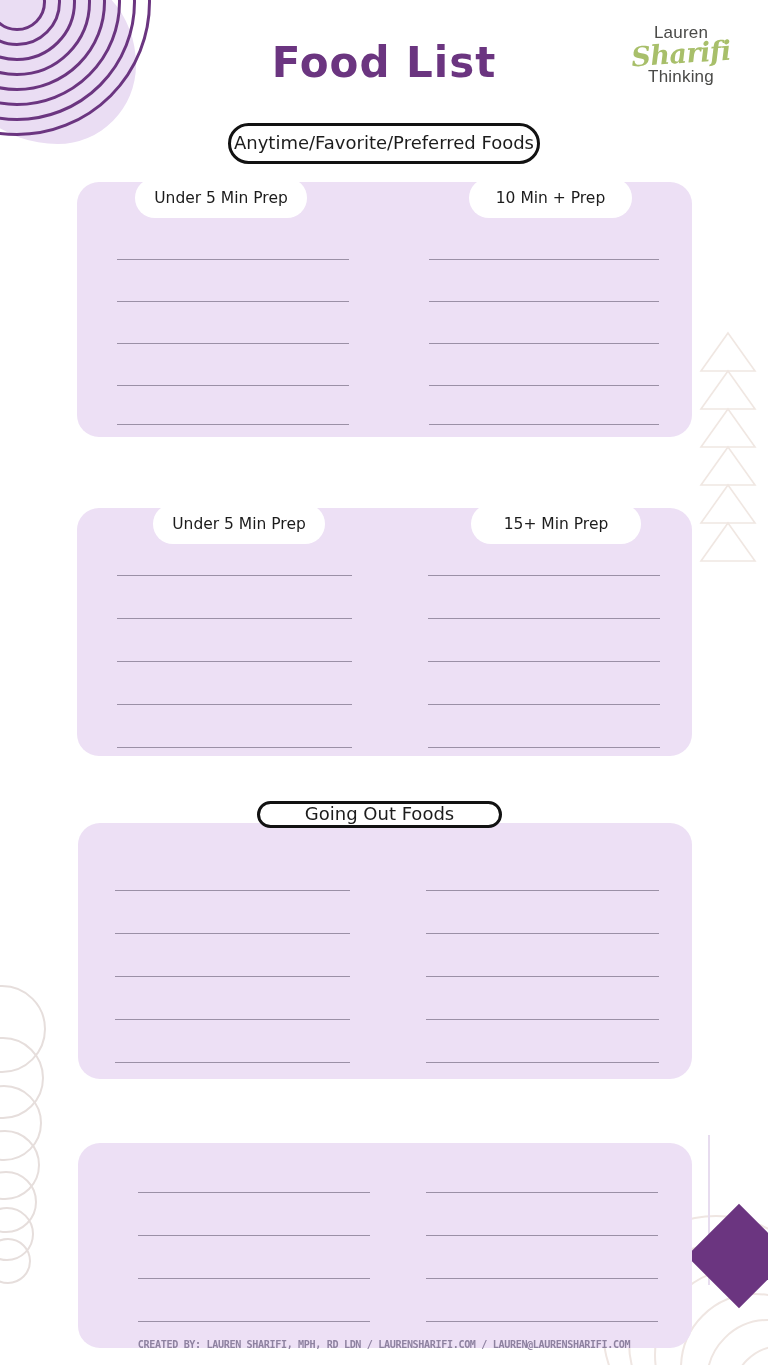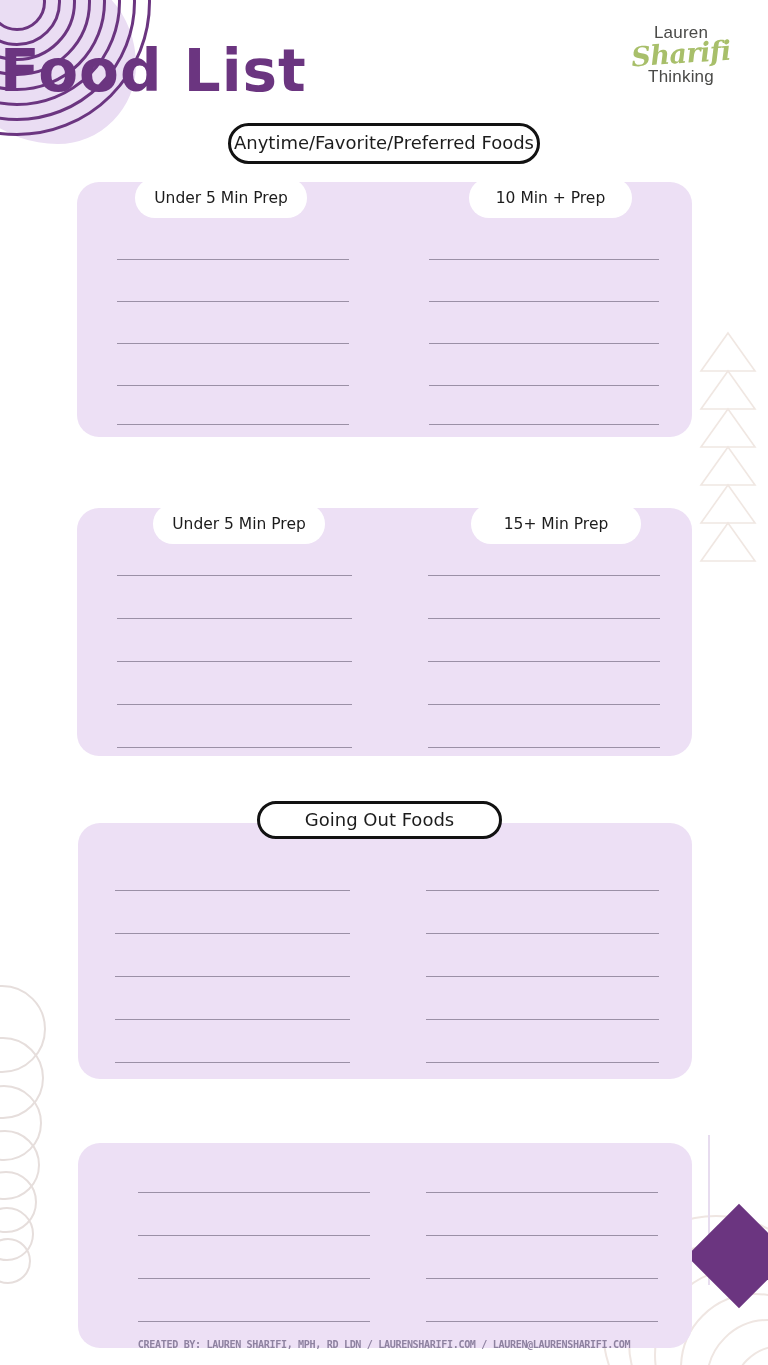--- a/index.html
+++ b/index.html
@@ -99,23 +99,23 @@
     color: #A8BF6A;
     letter-spacing: -.5px;
     margin: -1px 0 0 0;
     transform: rotate(-4deg);
   }
   .logo-last { margin-top: 1px; }
 
   .page-title {
     position: absolute;
     left: 0; right: 0; top: 42px;
-    text-align: left;
+    text-align: center;
     font-family: "DejaVu Sans", sans-serif;
-    font-size: 58px;
+    font-size: 42px;
     font-weight: 700;
     letter-spacing: 1px;
     color: #6B3580;
     line-height: 1;
   }
 
   
   .section-pill {
     position: absolute;
     background: #ffffff;
@@ -286,21 +286,21 @@
   <div class="wline" style="left:117px; top:661px; width:235px;"></div>
   <div class="wline" style="left:117px; top:704px; width:235px;"></div>
   <div class="wline" style="left:117px; top:747px; width:235px;"></div>
 
   <div class="wline" style="left:428px; top:575px; width:232px;"></div>
   <div class="wline" style="left:428px; top:618px; width:232px;"></div>
   <div class="wline" style="left:428px; top:661px; width:232px;"></div>
   <div class="wline" style="left:428px; top:704px; width:232px;"></div>
   <div class="wline" style="left:428px; top:747px; width:232px;"></div>
 
-  <div class="section-pill" style="left:257px; top:801px; width:245px; height:38px;">Going Out Foods</div>
+  <div class="section-pill" style="left:257px; top:801px; width:245px; height:27px;">Going Out Foods</div>
 
   <div class="card" style="left:78px; top:823px; width:614px; height:256px;"></div>
 
   <div class="wline" style="left:115px; top:890px; width:235px;"></div>
   <div class="wline" style="left:115px; top:933px; width:235px;"></div>
   <div class="wline" style="left:115px; top:976px; width:235px;"></div>
   <div class="wline" style="left:115px; top:1019px; width:235px;"></div>
   <div class="wline" style="left:115px; top:1062px; width:235px;"></div>
 
   <div class="wline" style="left:426px; top:890px; width:233px;"></div>

